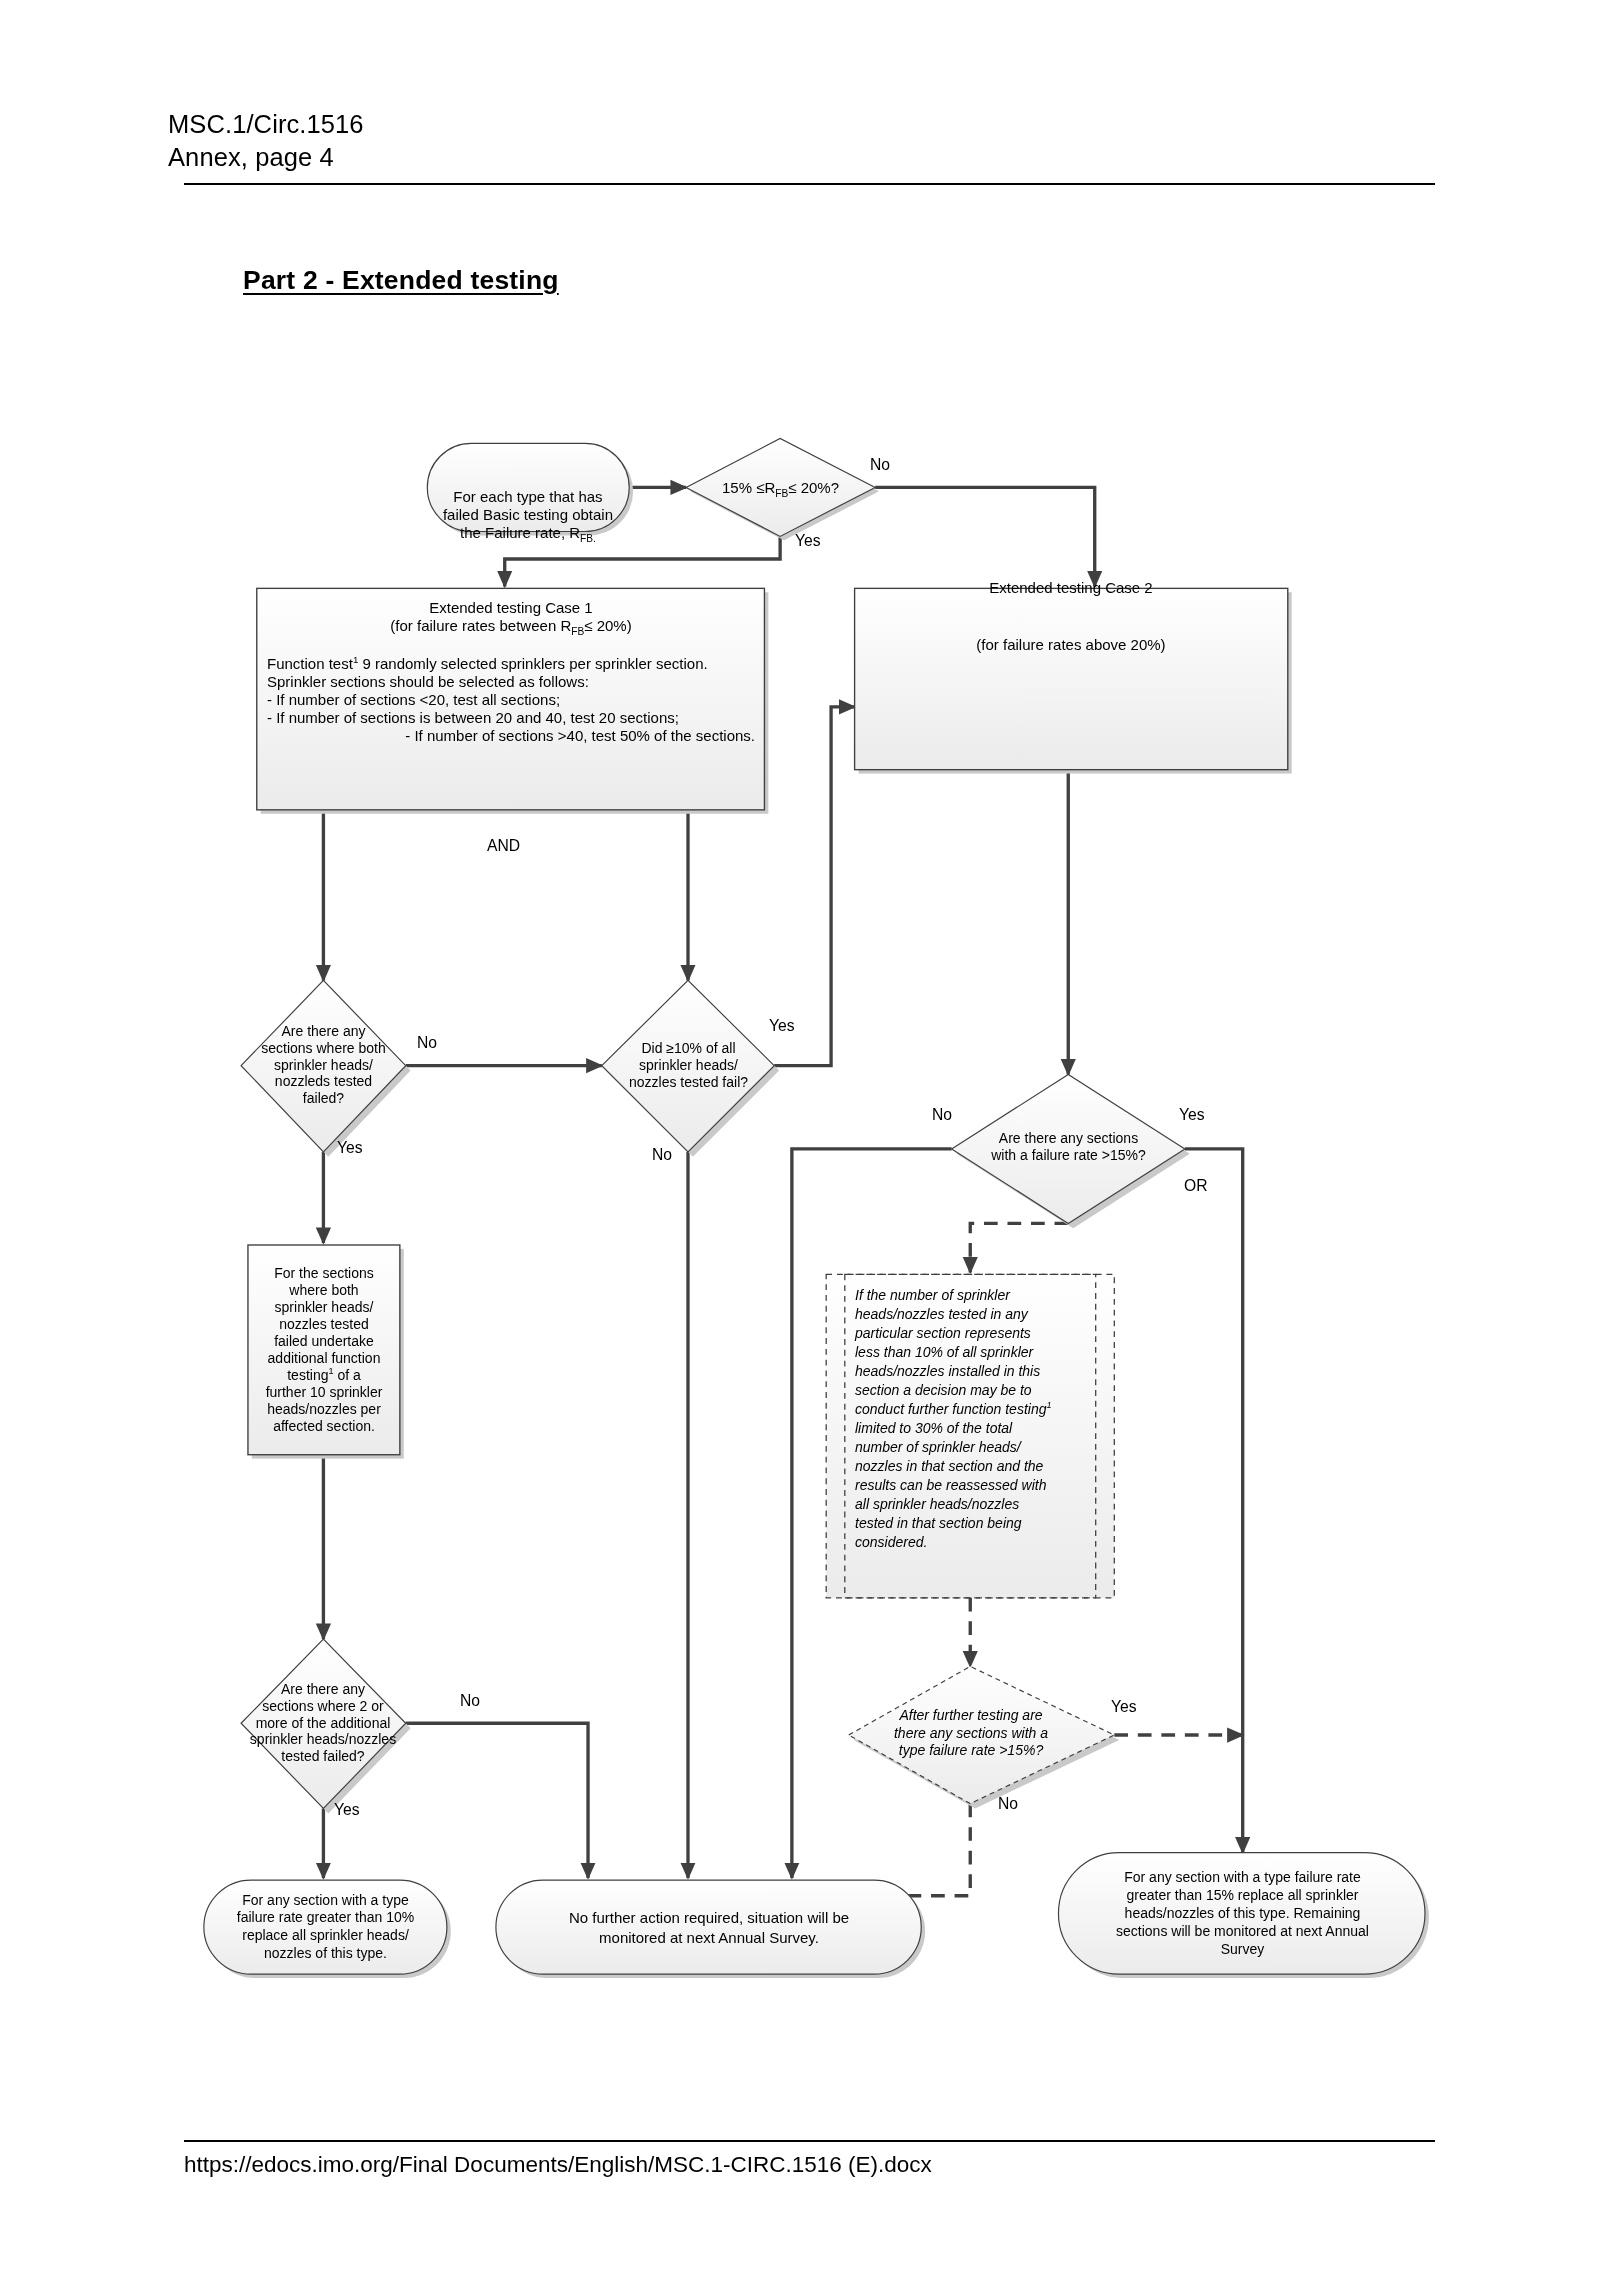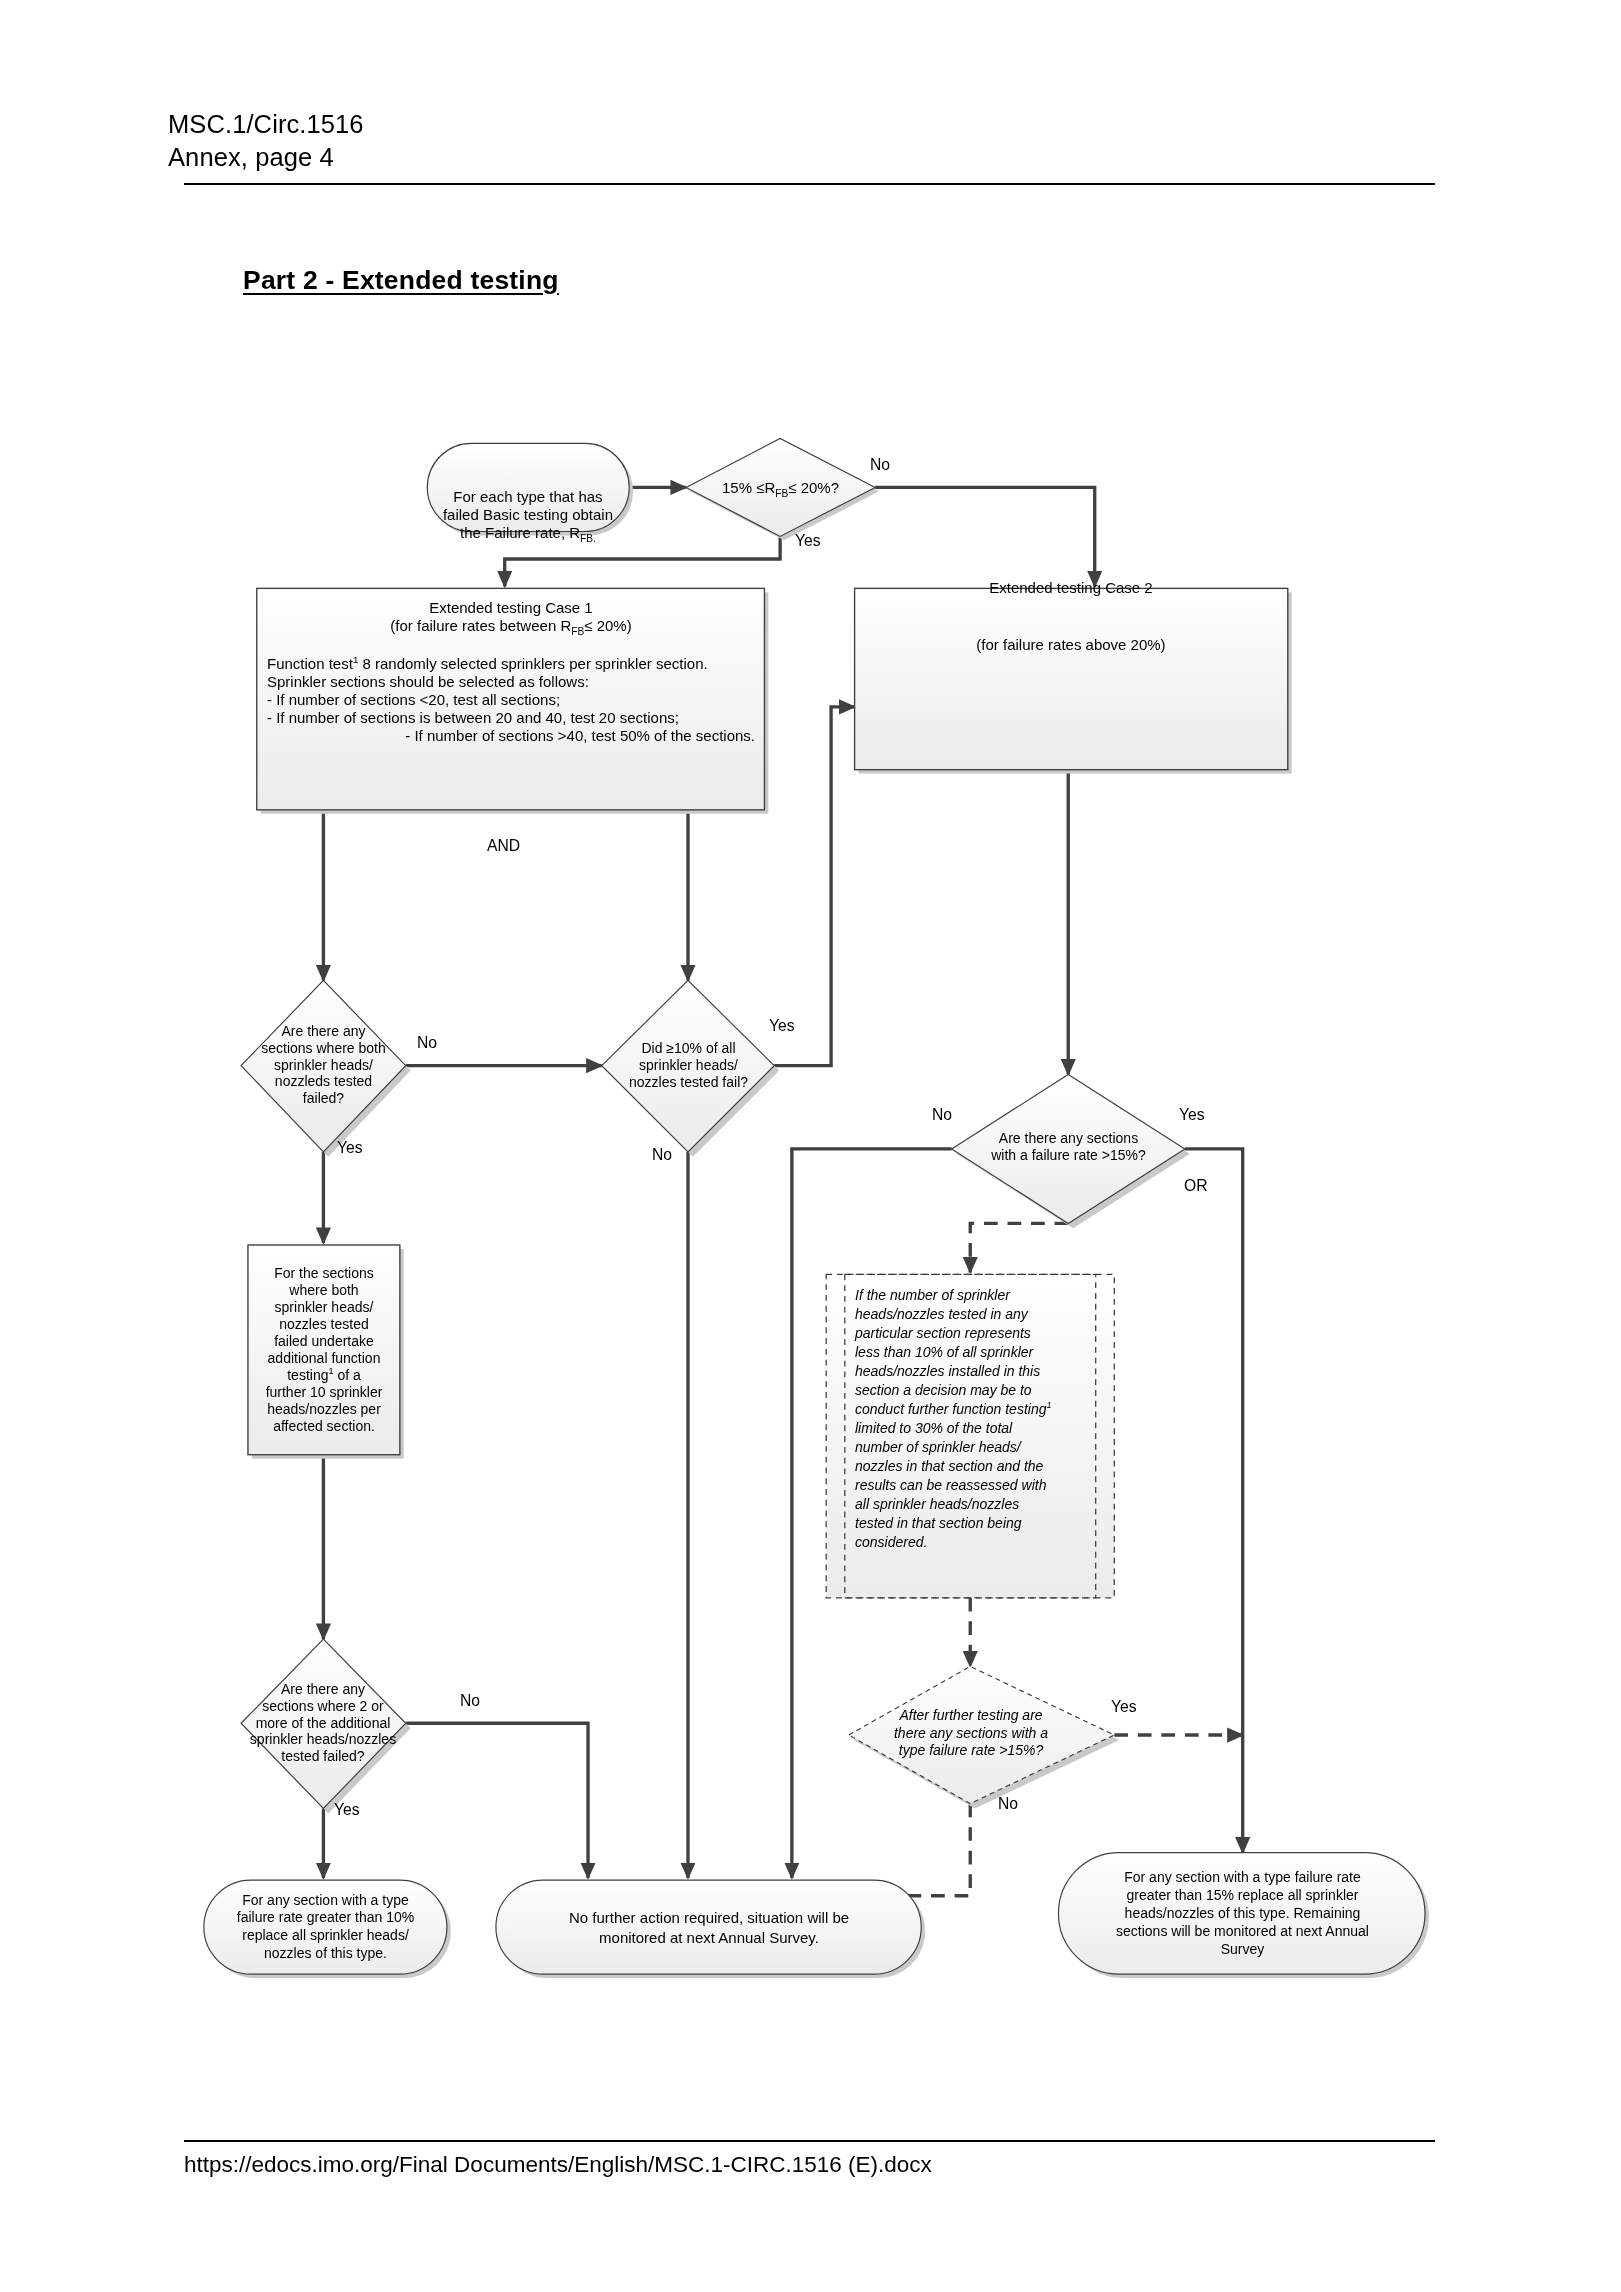--- a/index.html
+++ b/index.html
@@ -197,21 +197,21 @@
   <div class="shape-text" style="left:686px;top:461px;width:189px;height:53px;">
     <div><span>15% ≤R</span><span class="sub">FB</span><span>≤ 20%?</span></div>
   </div>
 
   <div class="shape-text" style="left:267px;top:594px;width:488px;height:45px;">
     <div>Extended testing Case 1</div>
     <div><span>(for failure rates between R</span><span class="sub">FB</span><span>≤ 20%)</span></div>
   </div>
   <div class="shape-text left" style="left:267px;top:655px;width:488px;height:147px;justify-content:flex-start;">
     <div style="text-align:left;">
-      <span>Function test</span><sup>1</sup><span> 8 randomly selected sprinklers per sprinkler section.  Sprinkler sections should be selected as follows:</span>
+      <span>Function test</span><sup>1</sup><span> 9 randomly selected sprinklers per sprinkler section.  Sprinkler sections should be selected as follows:</span>
     </div>
     <div style="text-align:left;">- If number of sections &lt;20, test all sections;</div>
     <div style="text-align:left;">- If number of sections is between 20 and 40, test 20 sections;</div>
     <div style="text-align:right;">- If number of sections &gt;40, test 50% of the sections.</div>
   </div>
 
   <div class="shape-text" style="left:864px;top:594px;width:414px;height:45px;gap:39px;">
     <div>Extended testing Case 2</div>
     <div>(for failure rates above 20%)</div>
   </div>

